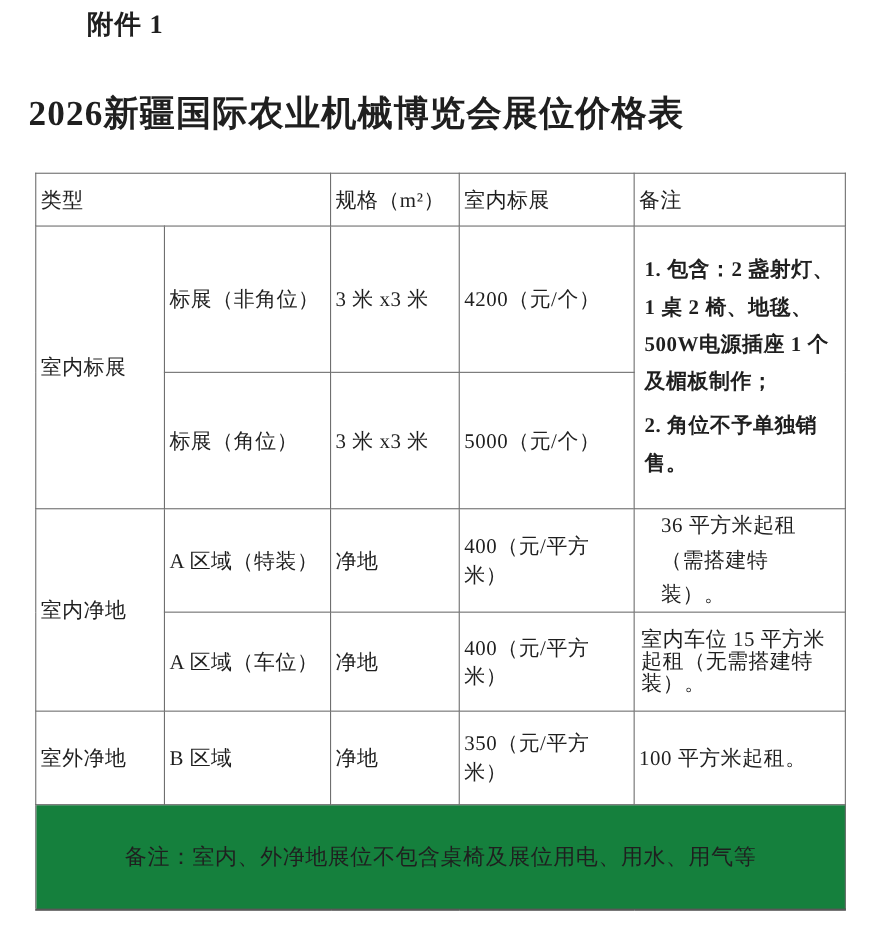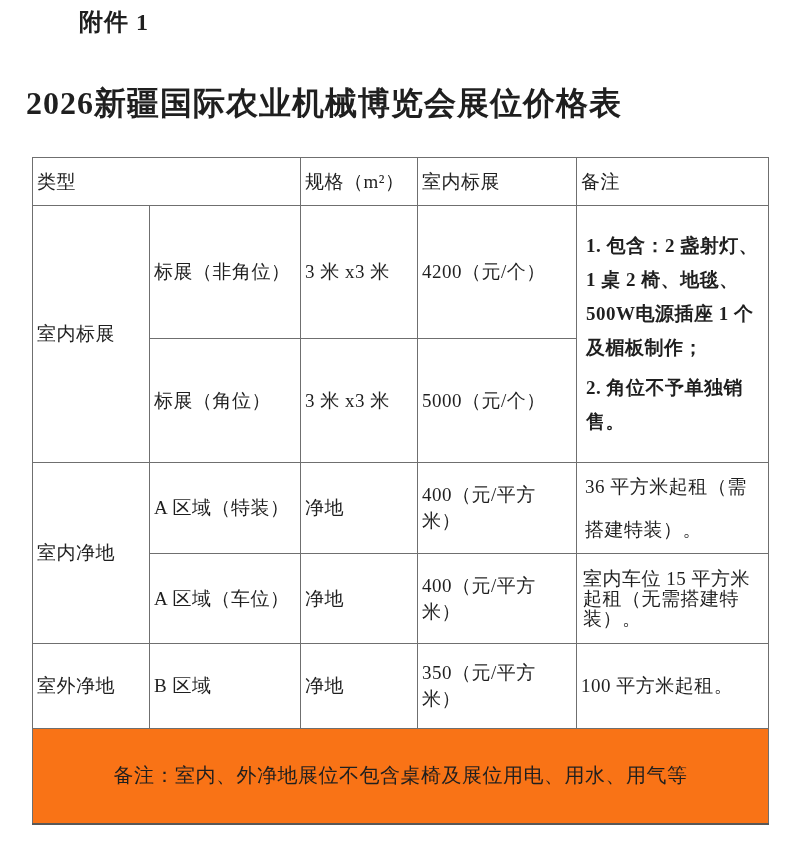--- a/index.html
+++ b/index.html
@@ -46,26 +46,26 @@
   tr.row-5 { height: 85px; }
   tr.row-footer { height: 95px; }
 
   td.remark-merged {
     text-align: left; vertical-align: middle;
     padding: 4px 4px 4px 9px;
   }
   td.remark-merged p { margin: 0; line-height: 34px; font-weight: bold; }
   td.remark-merged p + p { margin-top: 6px; }
 
-  td.remark-r3 { line-height: 43px; padding: 0 8px; margin-left: 12px; }
+  td.remark-r3 { line-height: 31px; padding: 0 24px; margin-left: 12px; }
   td.remark-r4 { line-height: 20px; padding: 0 6px; }
   td.remark-r5 { padding: 0 4px; }
 
   td.footer-note {
-    background: #f97316;
+    background: #15803d;
     font-size: 20px; letter-spacing: 0.5px;
     text-align: center; vertical-align: middle;
   }
 </style>
 </head>
 <body>
 
 <div class="doc">
 
   <div class="attachment">附件 1</div>

